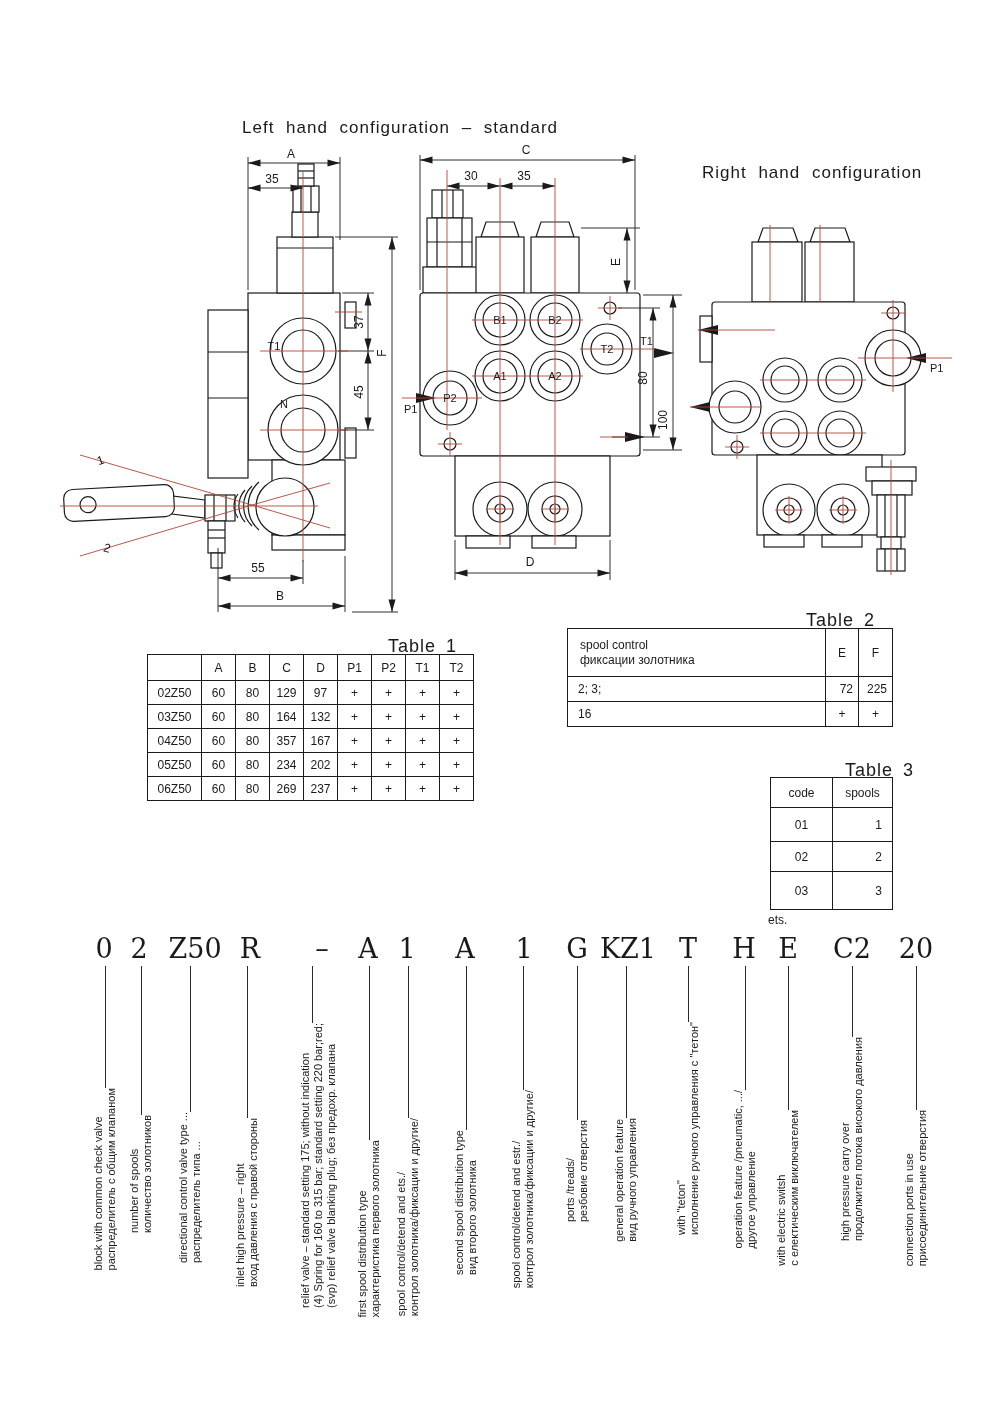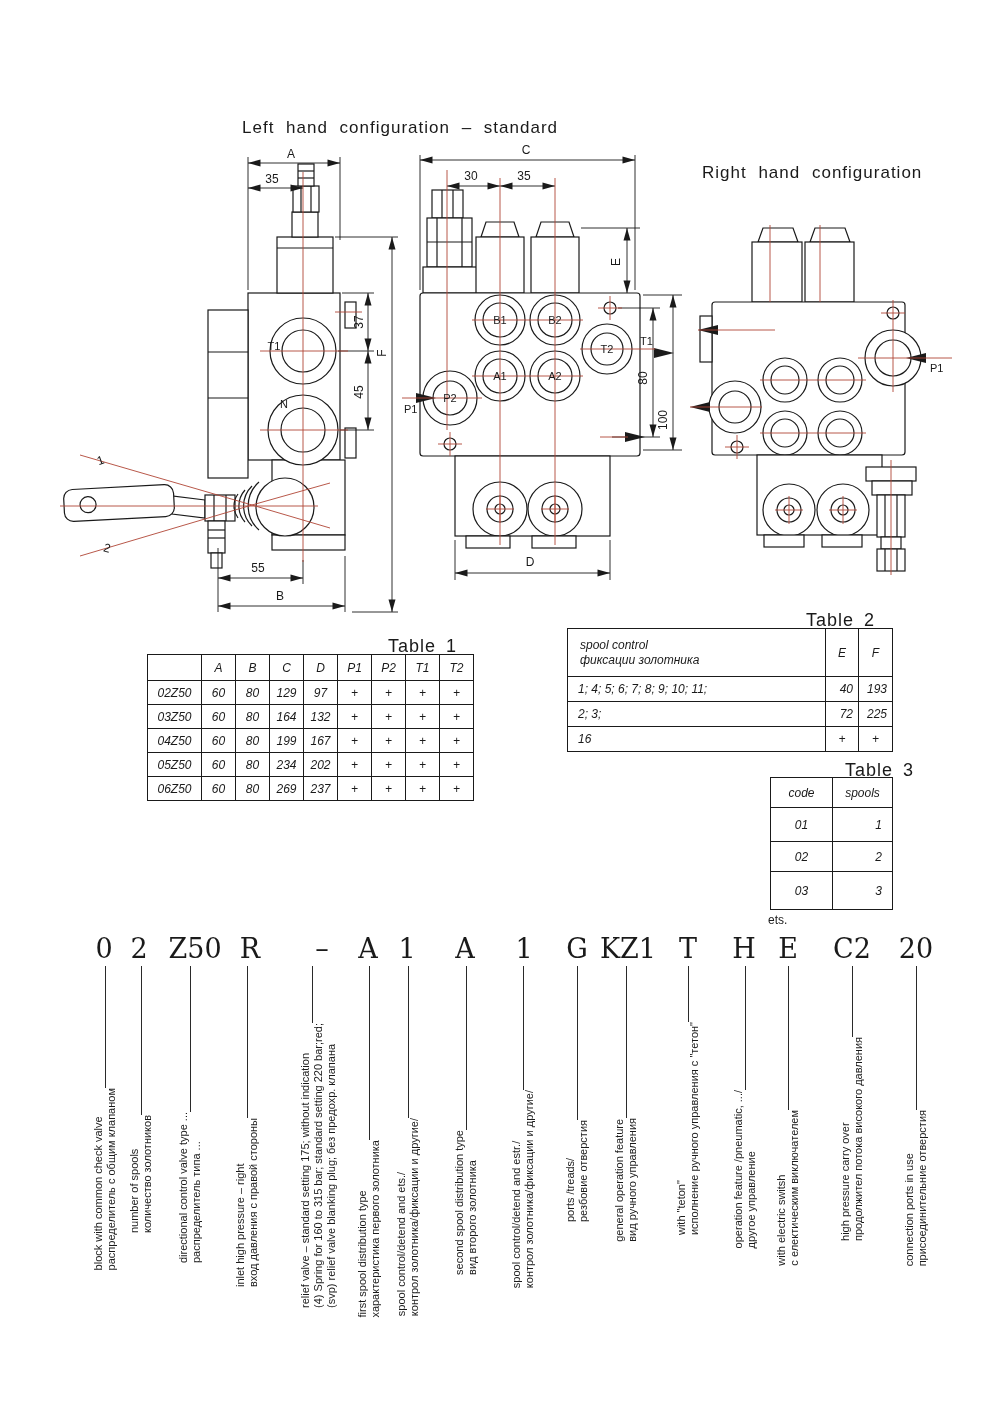--- a/index.html
+++ b/index.html
@@ -2,21 +2,21 @@
 <html><head>
 <meta charset="utf-8">
 <style>
   html,body{margin:0;padding:0;background:#e8e8e8;}
   .page{position:relative;width:1000px;height:1415px;background:#ffffff;
         font-family:"Liberation Sans",sans-serif;color:#1a1a1a;overflow:hidden;margin:0 auto;}
   .abs{position:absolute;}
   .cad{letter-spacing:1px;word-spacing:6px;}
   .title-doc{border-bottom:1.6px solid #1a1a1a;padding:0 6px 7px 2px;}
   .tblcap{font-size:18px;letter-spacing:1px;word-spacing:4px;}
-  table{border-collapse:collapse;table-layout:fixed;font-style:italic;}
+  table{border-collapse:collapse;table-layout:fixed;}
   .t td,.t th{border:1.6px solid #1a1a1a;font-size:12px;font-weight:normal;
               text-align:center;padding:0;white-space:nowrap;overflow:hidden;}
   .t2 .lbl{text-align:left;padding-left:10px;}
   .t2 .num{text-align:right;padding-right:5px;}
   .t2 .hdr{text-align:left;padding-left:12px;line-height:15px;}
   .t3 .sp{text-align:right;padding-right:10px;}
   .code-ch{position:absolute;top:933px;width:90px;margin-left:-45px;text-align:center;
            font-family:"DejaVu Serif",serif;font-size:27px;}
   .lead{position:absolute;width:1.3px;background:#2a2a2a;}
   .vlabel{position:absolute;white-space:nowrap;font-size:11px;line-height:13px;
@@ -360,21 +360,21 @@
           <td>132</td>
           <td>+</td>
           <td>+</td>
           <td>+</td>
           <td>+</td>
     </tr>
     <tr style="height:24px">
       <td>04Z50</td>
           <td>60</td>
           <td>80</td>
-          <td>199</td>
+          <td>357</td>
           <td>167</td>
           <td>+</td>
           <td>+</td>
           <td>+</td>
           <td>+</td>
     </tr>
     <tr style="height:24px">
       <td>05Z50</td>
           <td>60</td>
           <td>80</td>
@@ -407,25 +407,20 @@
         <col style="width:34px">
       </colgroup>
     <tbody>
         <tr style="height:48px">
       <th class="hdr">
         <span>spool control</span><br>
         <span>фиксации золотника</span>
       </th>
       <th>E</th>
       <th>F</th>
-    </tr>
-    <tr style="height:25px">
-      <td class="lbl">1;  4;  5;  6;  7;  8;  9;  10;  11;</td>
-      <td class="num">40</td>
-      <td class="num">193</td>
     </tr>
     <tr style="height:25px">
       <td class="lbl">2;  3;</td>
       <td class="num">72</td>
       <td class="num">225</td>
     </tr>
     <tr style="height:25px">
       <td class="lbl">16</td>
       <td>+</td>
       <td>+</td>

